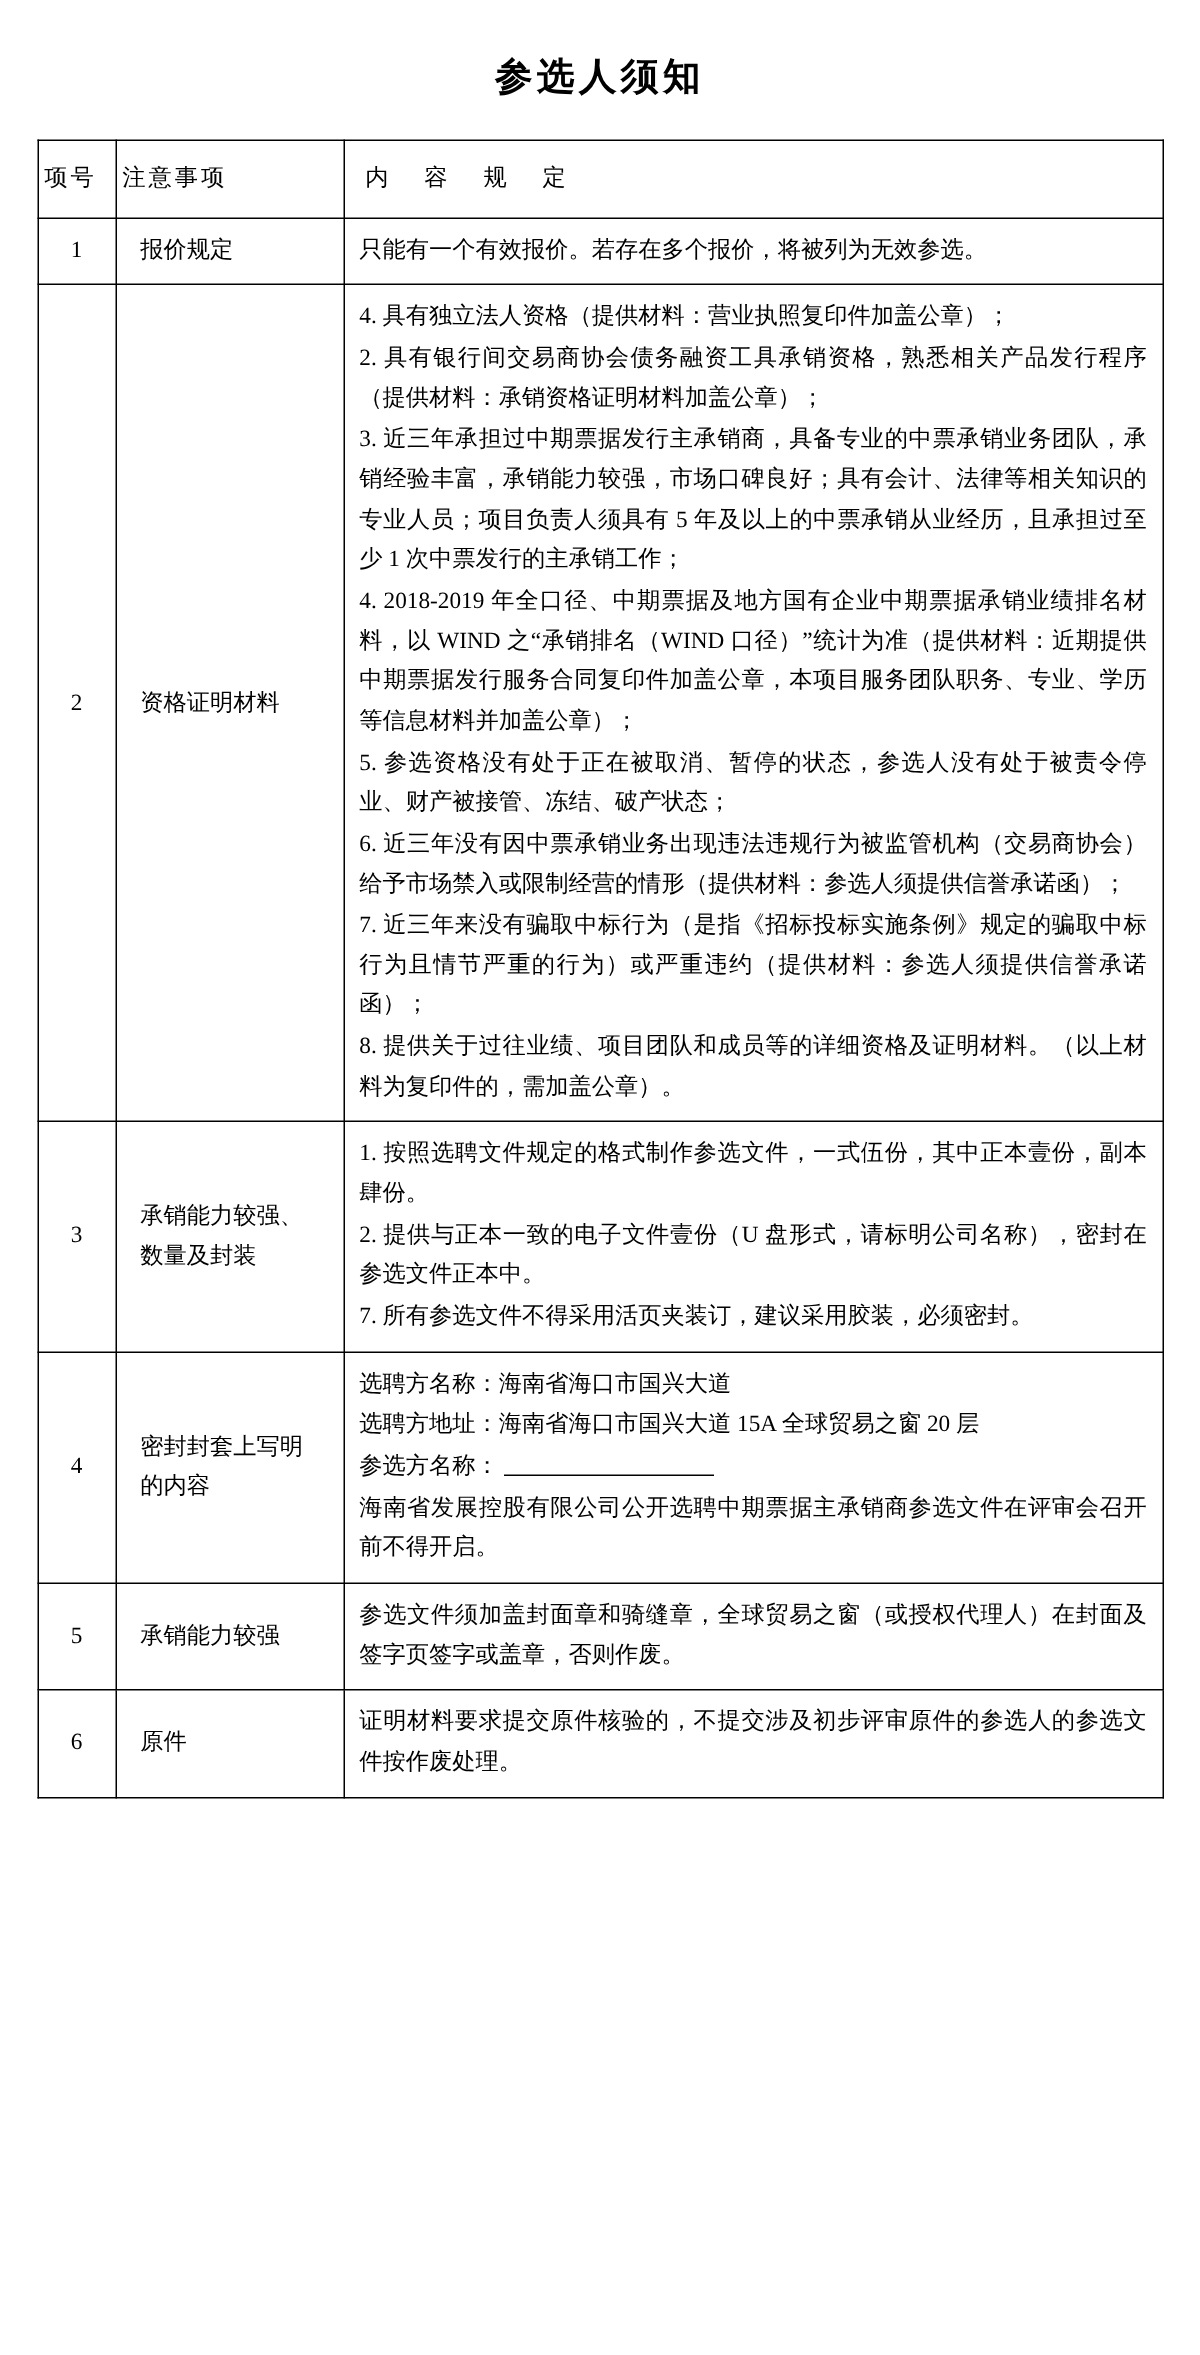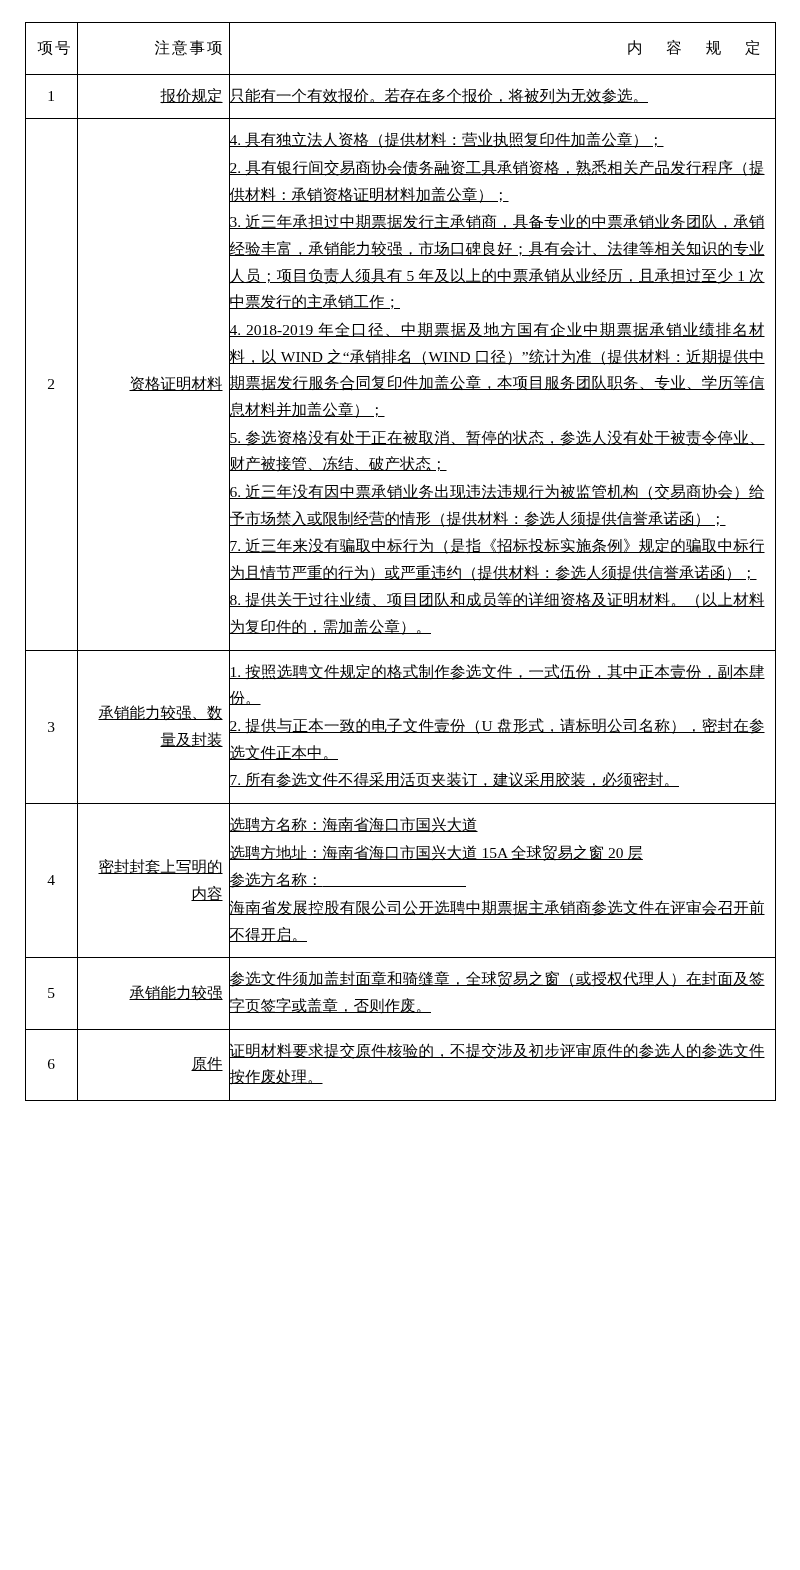--- a/index.html
+++ b/index.html
@@ -46,44 +46,42 @@
     border: 1px solid #000;
     vertical-align: middle;
     font-size: 15.5px;
     line-height: 1.72;
   }
   col.c-num { width: 52px; }
   col.c-item { width: 152px; }
   col.c-body { width: 546px; }
 
   thead td {
-    text-align: right;
+    text-align: left;
     font-size: 16px;
     padding: 12px 4px;
     letter-spacing: 2px;
   }
   thead td.head-body {
     letter-spacing: 10px;
     text-indent: 10px;
   }
   td.num {
     text-align: center;
     font-size: 16px;
   }
   td.item {
-    text-align: right;
-    padding: 8px 6px;
+    text-align: left;
+    padding: 8px 16px;
     font-size: 16px;
     line-height: 1.8;
-    text-decoration: underline;
   }
   td.body {
-    padding: 8px 10px 9px 0;
+    padding: 8px 10px 9px 10px;
     text-align: justify;
-    text-decoration: underline;
   }
   .body p {
     margin: 0;
     padding: 0;
     text-align: justify;
   }
   .body p + p { margin-top: 1px; }
   .line-blank {
     display: inline-block;
     width: 140px;
@@ -91,20 +89,21 @@
     height: 1em;
     vertical-align: -2px;
   }
 </style>
 </head>
 <body>
 
 <div class="page">
 
 
+  <div class="doc-title">参选人须知</div>
 
   <table class="notice">
     <colgroup>
       <col class="c-num">
       <col class="c-item">
       <col class="c-body">
     </colgroup>
     <thead>
       <tr>
         <td>项号</td>

